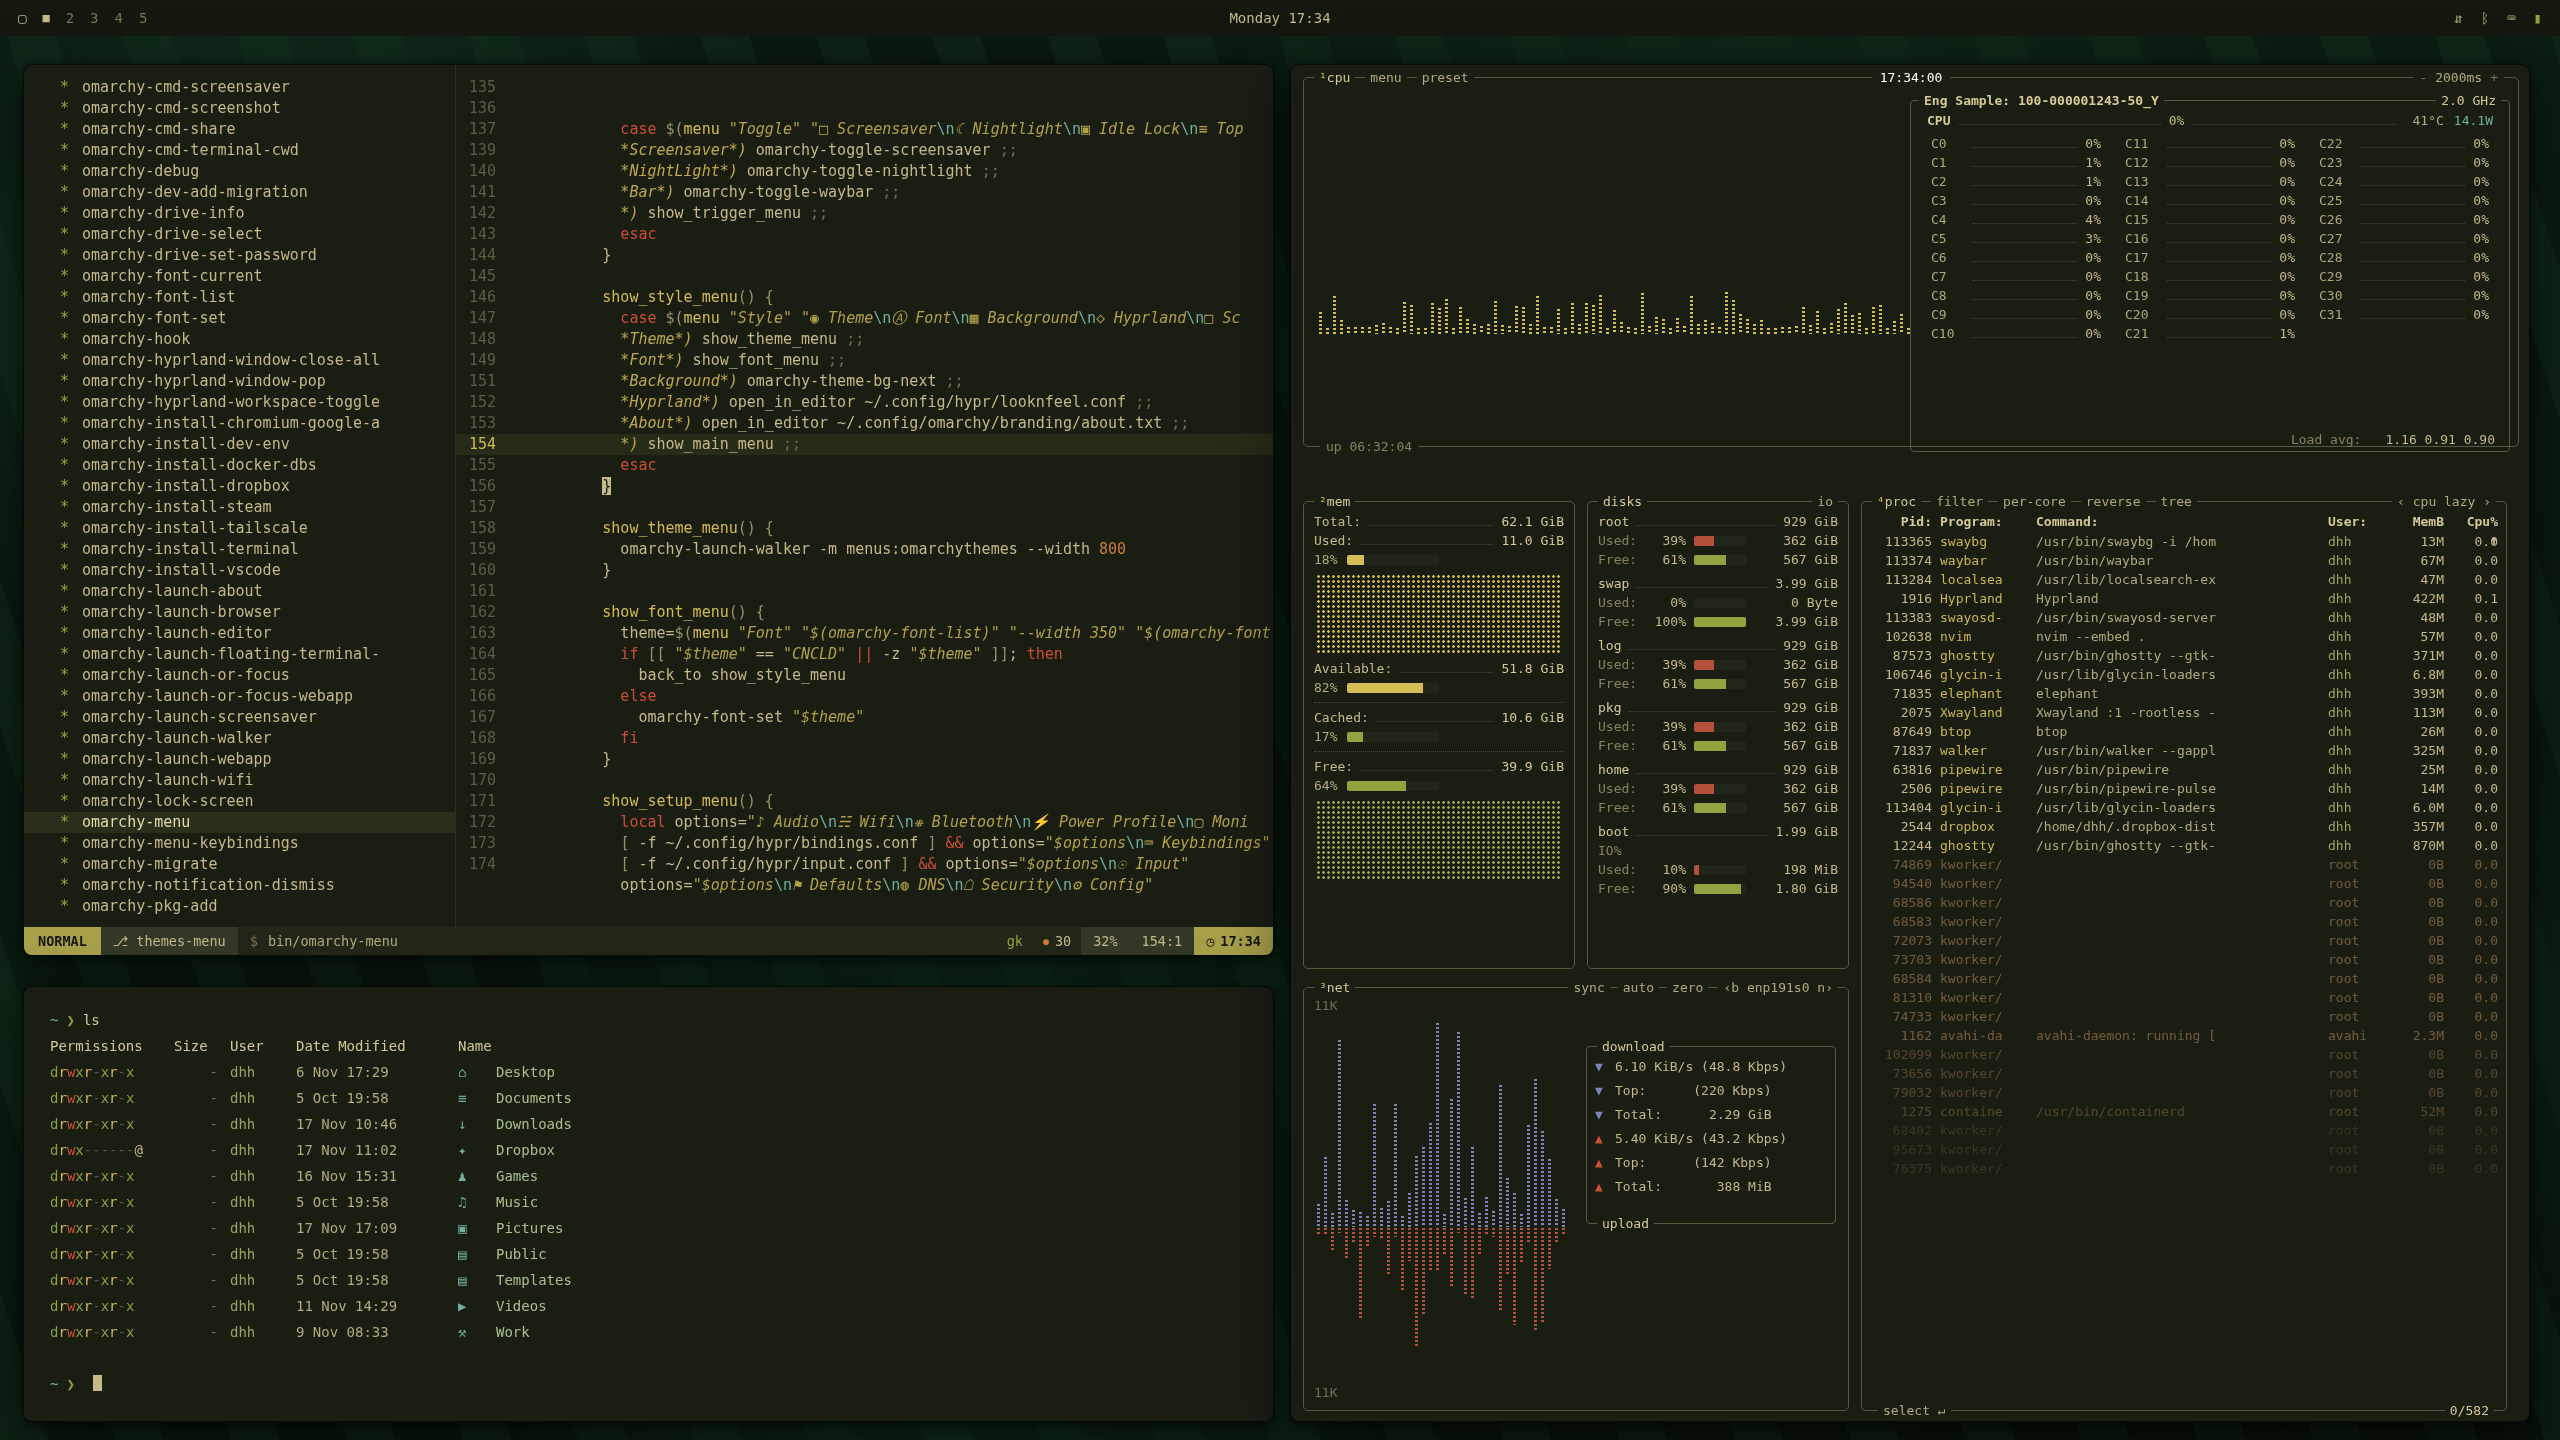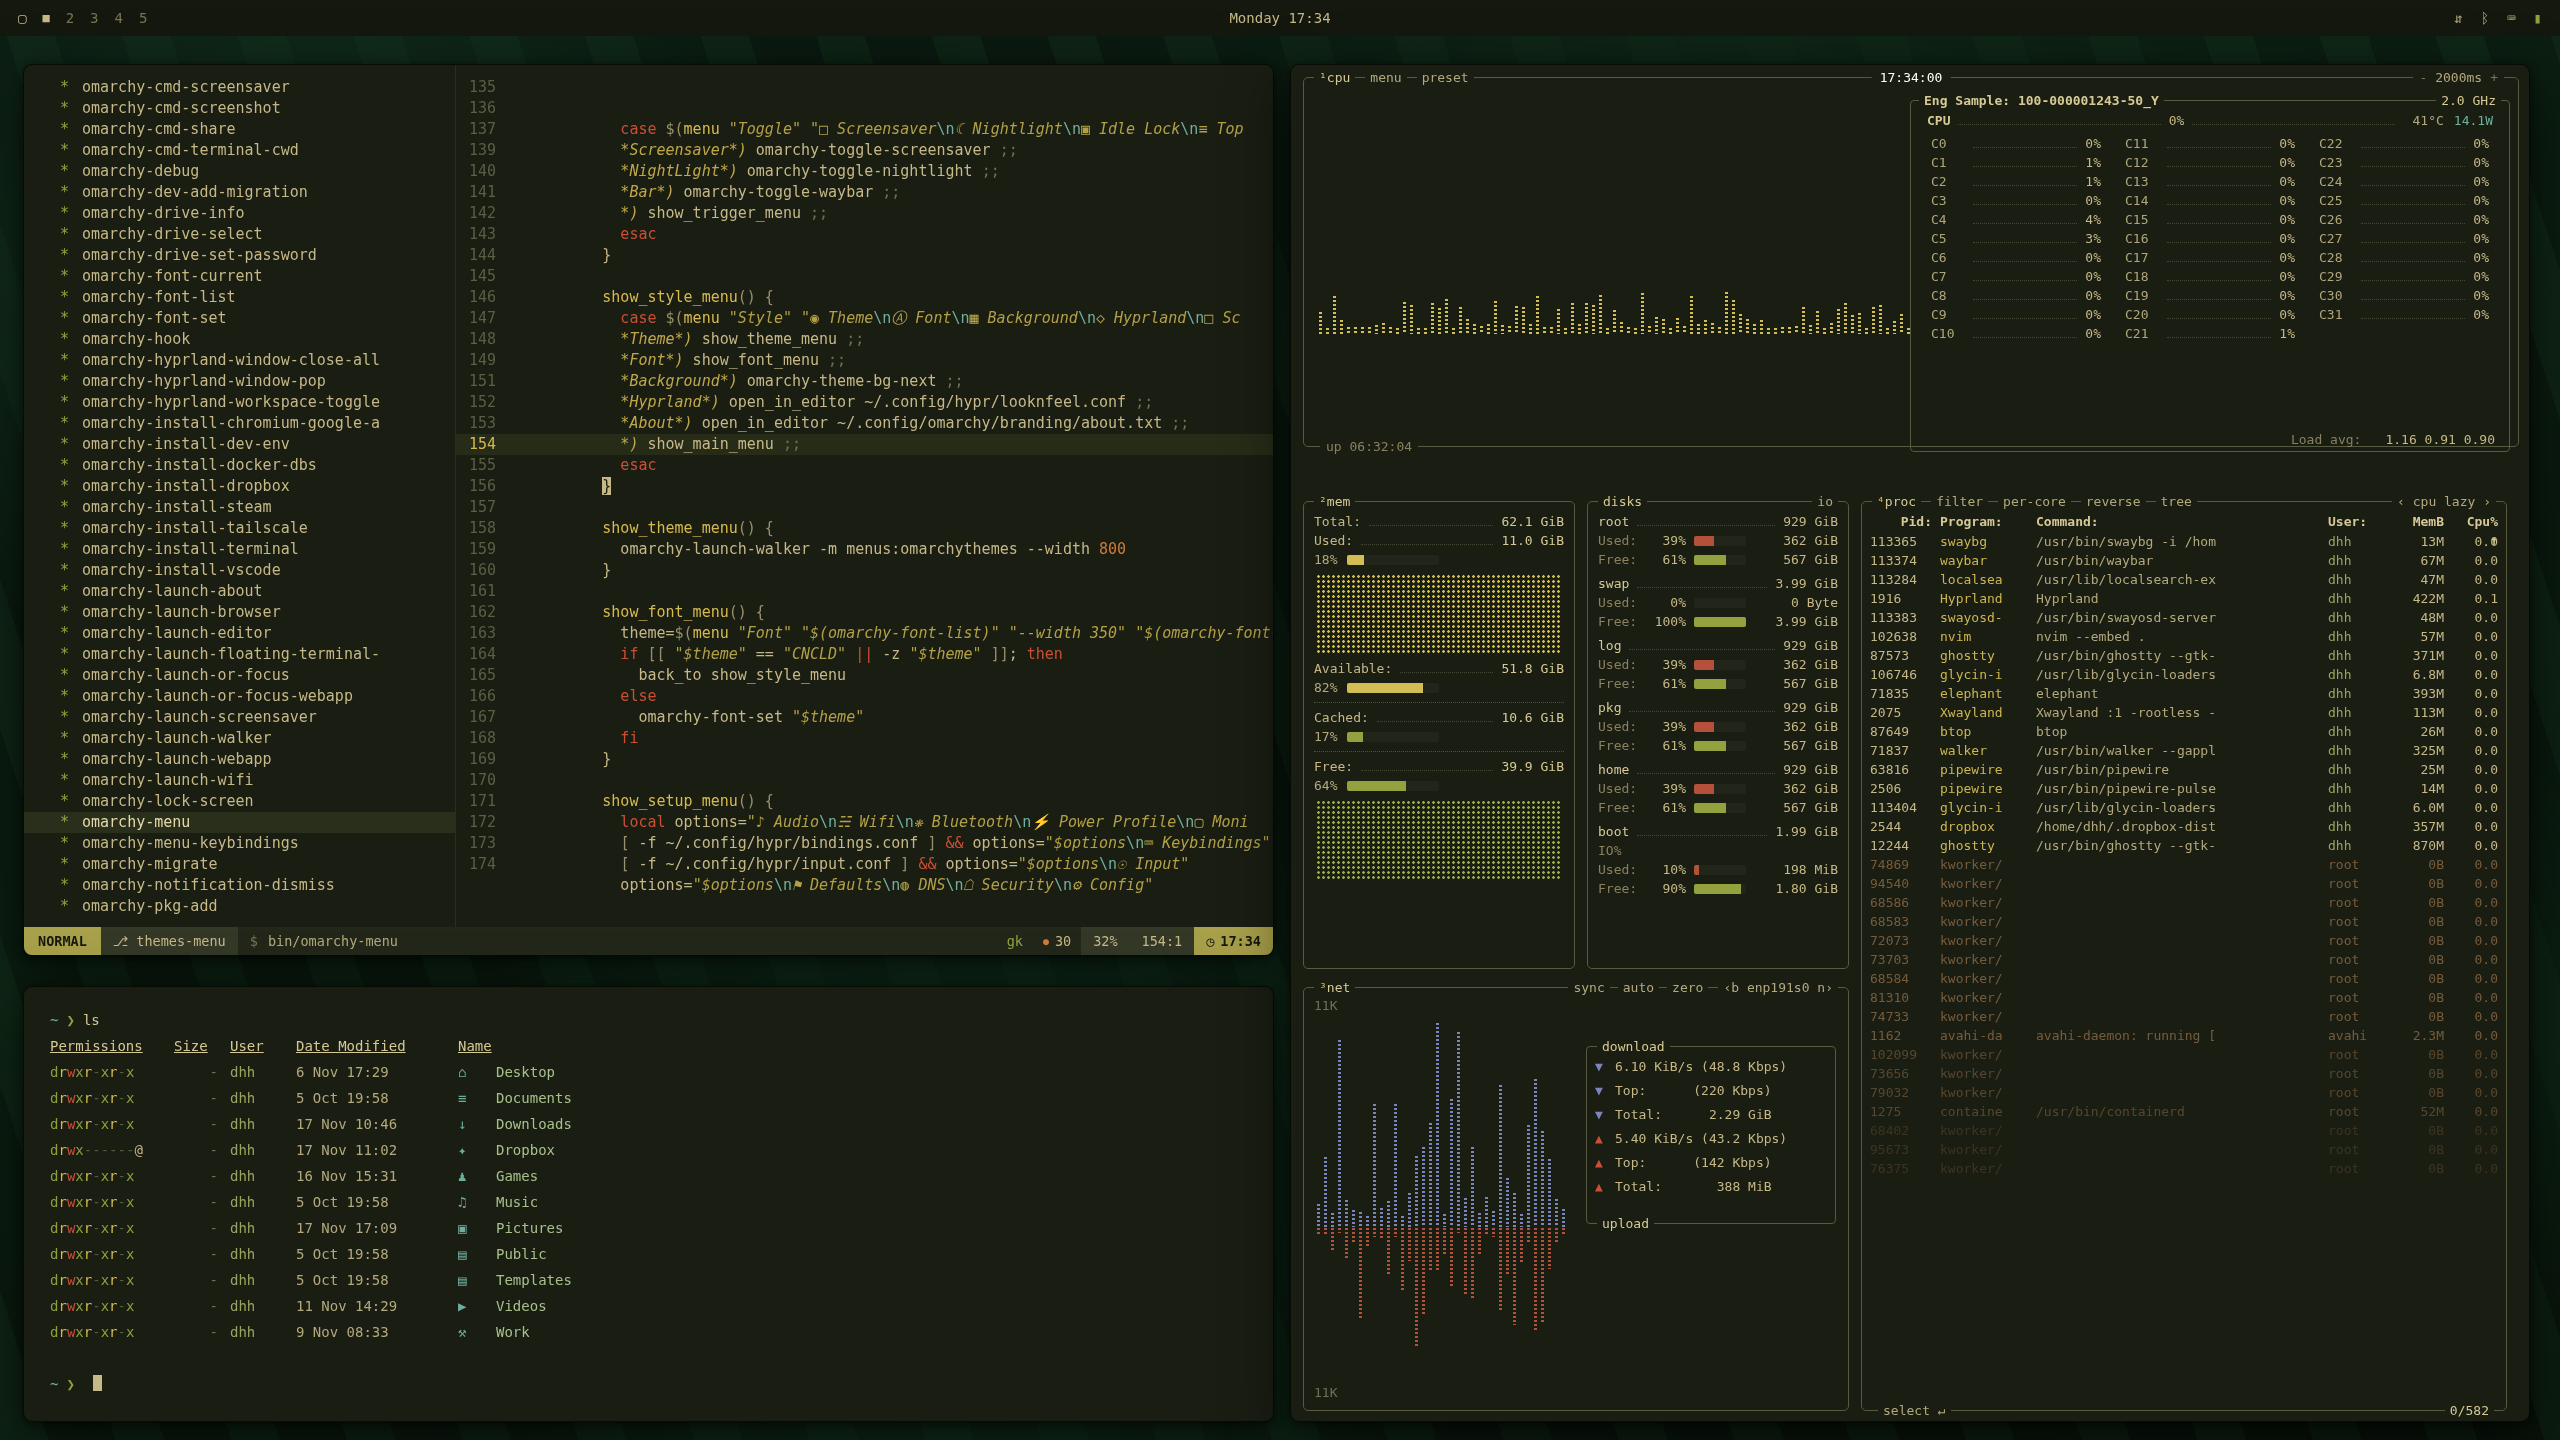--- a/index.html
+++ b/index.html
@@ -65,21 +65,21 @@
   .sl-lsp{display:flex;align-items:center;color:var(--green);padding:0 10px}
   .sl-diag{display:flex;align-items:center;gap:6px;color:#c6b887;padding:0 10px}
   .sl-diag .di{color:var(--orange);font-size:10px}
   .sl-seg2{background:#343827;display:flex;align-items:center;padding:0 12px;color:#c6b887}
   .sl-time{background:#a8a04a;color:#16190f;font-weight:bold;display:flex;align-items:center;gap:6px;padding:0 12px}
   
   .term-content{padding:20px 0 0 26px;font-size:14px;line-height:26px}
   .t-cwd{color:var(--cyan)} .t-prompt{color:var(--green);padding:0 8px} .t-cmd{color:#d6c995}
   .ls-grid{display:grid;grid-template-columns:112px 44px 54px 150px 26px auto;column-gap:12px;width:760px}
   .ls-grid span{height:26px;white-space:pre}
-  .lh{color:#d6c995;text-decoration:underline}
+  .lh{color:#d6c995;}
   .h-name{grid-column:5 / 7}
   .c-size{color:#6e7254;text-align:right}
   .c-user{color:#9aa360}
   .c-date{color:#b3a97c}
   .c-icon{color:var(--cyan)}
   .c-name{color:#a8c08c}
   .pc-d{color:#8da03c}.pc-r{color:#d7ba4d}.pc-w{color:#cc4f35}.pc-x{color:#8da03c}
   .pc-dash{color:#565b40}.pc-at{color:#c6b887}
   .cursorblk{display:inline-block;width:9px;height:16px;background:#c6b887;vertical-align:-2px;margin-left:10px}
   
@@ -150,21 +150,21 @@
   .nstat .ni{width:20px}
   .nstat .ni.down{color:var(--blue)} .nstat .ni.up{color:var(--red)}
   .nstat .nt{color:#c6b887}
   .nstats .sub-top{position:absolute;top:-10px;left:10px;background:var(--win);padding:0 5px;color:#d6c995}
   .nstats .sub-bot{position:absolute;bottom:-10px;left:10px;background:var(--win);padding:0 5px;color:#d6c995}
   #proc-box{left:570px;top:436px;width:646px;height:910px;padding:10px 8px 0}
   .proc-head{display:grid;grid-template-columns:62px 88px 1fr 56px 52px 46px;column-gap:8px;height:20px;color:#d6c995;font-weight:bold}
   .proc-head .hr{text-align:right}
   .proc-rows{overflow:hidden;height:660px}
   .proc-row{display:grid;grid-template-columns:62px 88px 1fr 56px 52px 46px;column-gap:8px;height:19px;white-space:pre;overflow:hidden}
-  .p-pid{color:#c6b887}
+  .p-pid{text-align:right;color:#c6b887}
   .p-prog{color:#cdb650}
   .p-cmd{color:#b3a97c;overflow:hidden}
   .p-user{color:#9aa360}
   .p-mem{text-align:right;color:#c6b887}
   .p-cpu{text-align:right;color:#c6b887}
   .proc-row.f1{opacity:.68} .proc-row.f2{opacity:.45} .proc-row.f3{opacity:.25}
   .proc-row.f1 span,.proc-row.f2 span,.proc-row.f3 span{color:#a3794f}
   .proc-foot-l{left:16px}
   .proc-foot-r{right:12px;color:#d6c995}
 </style>

